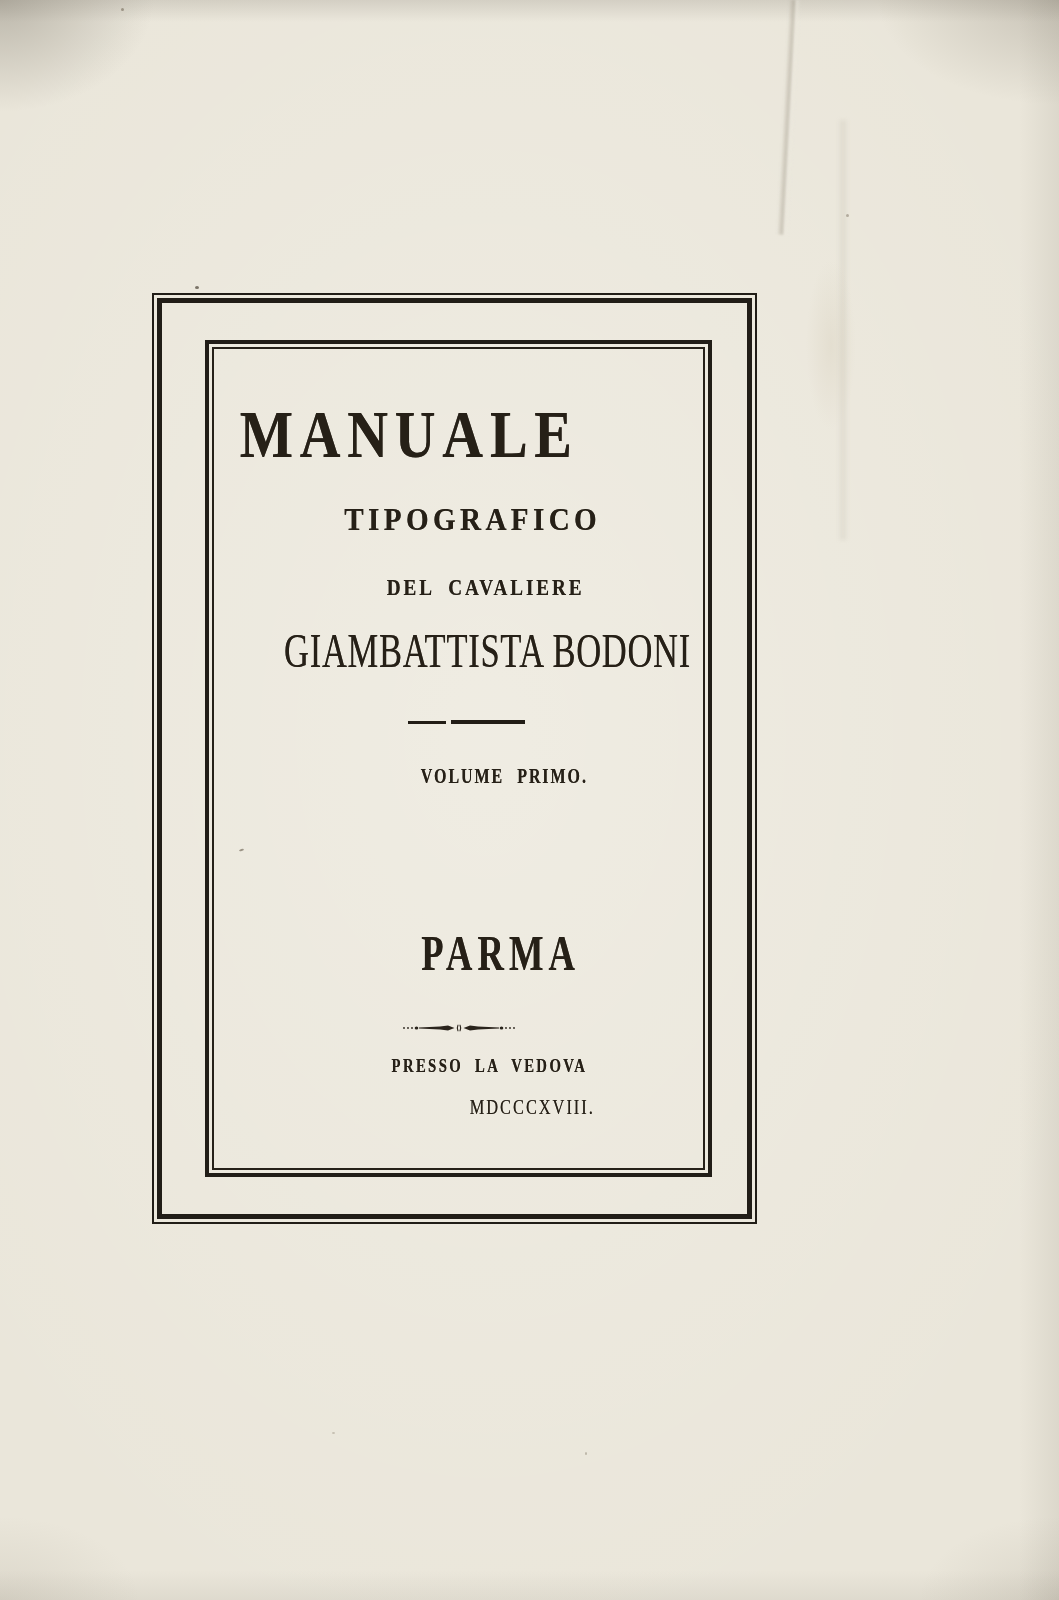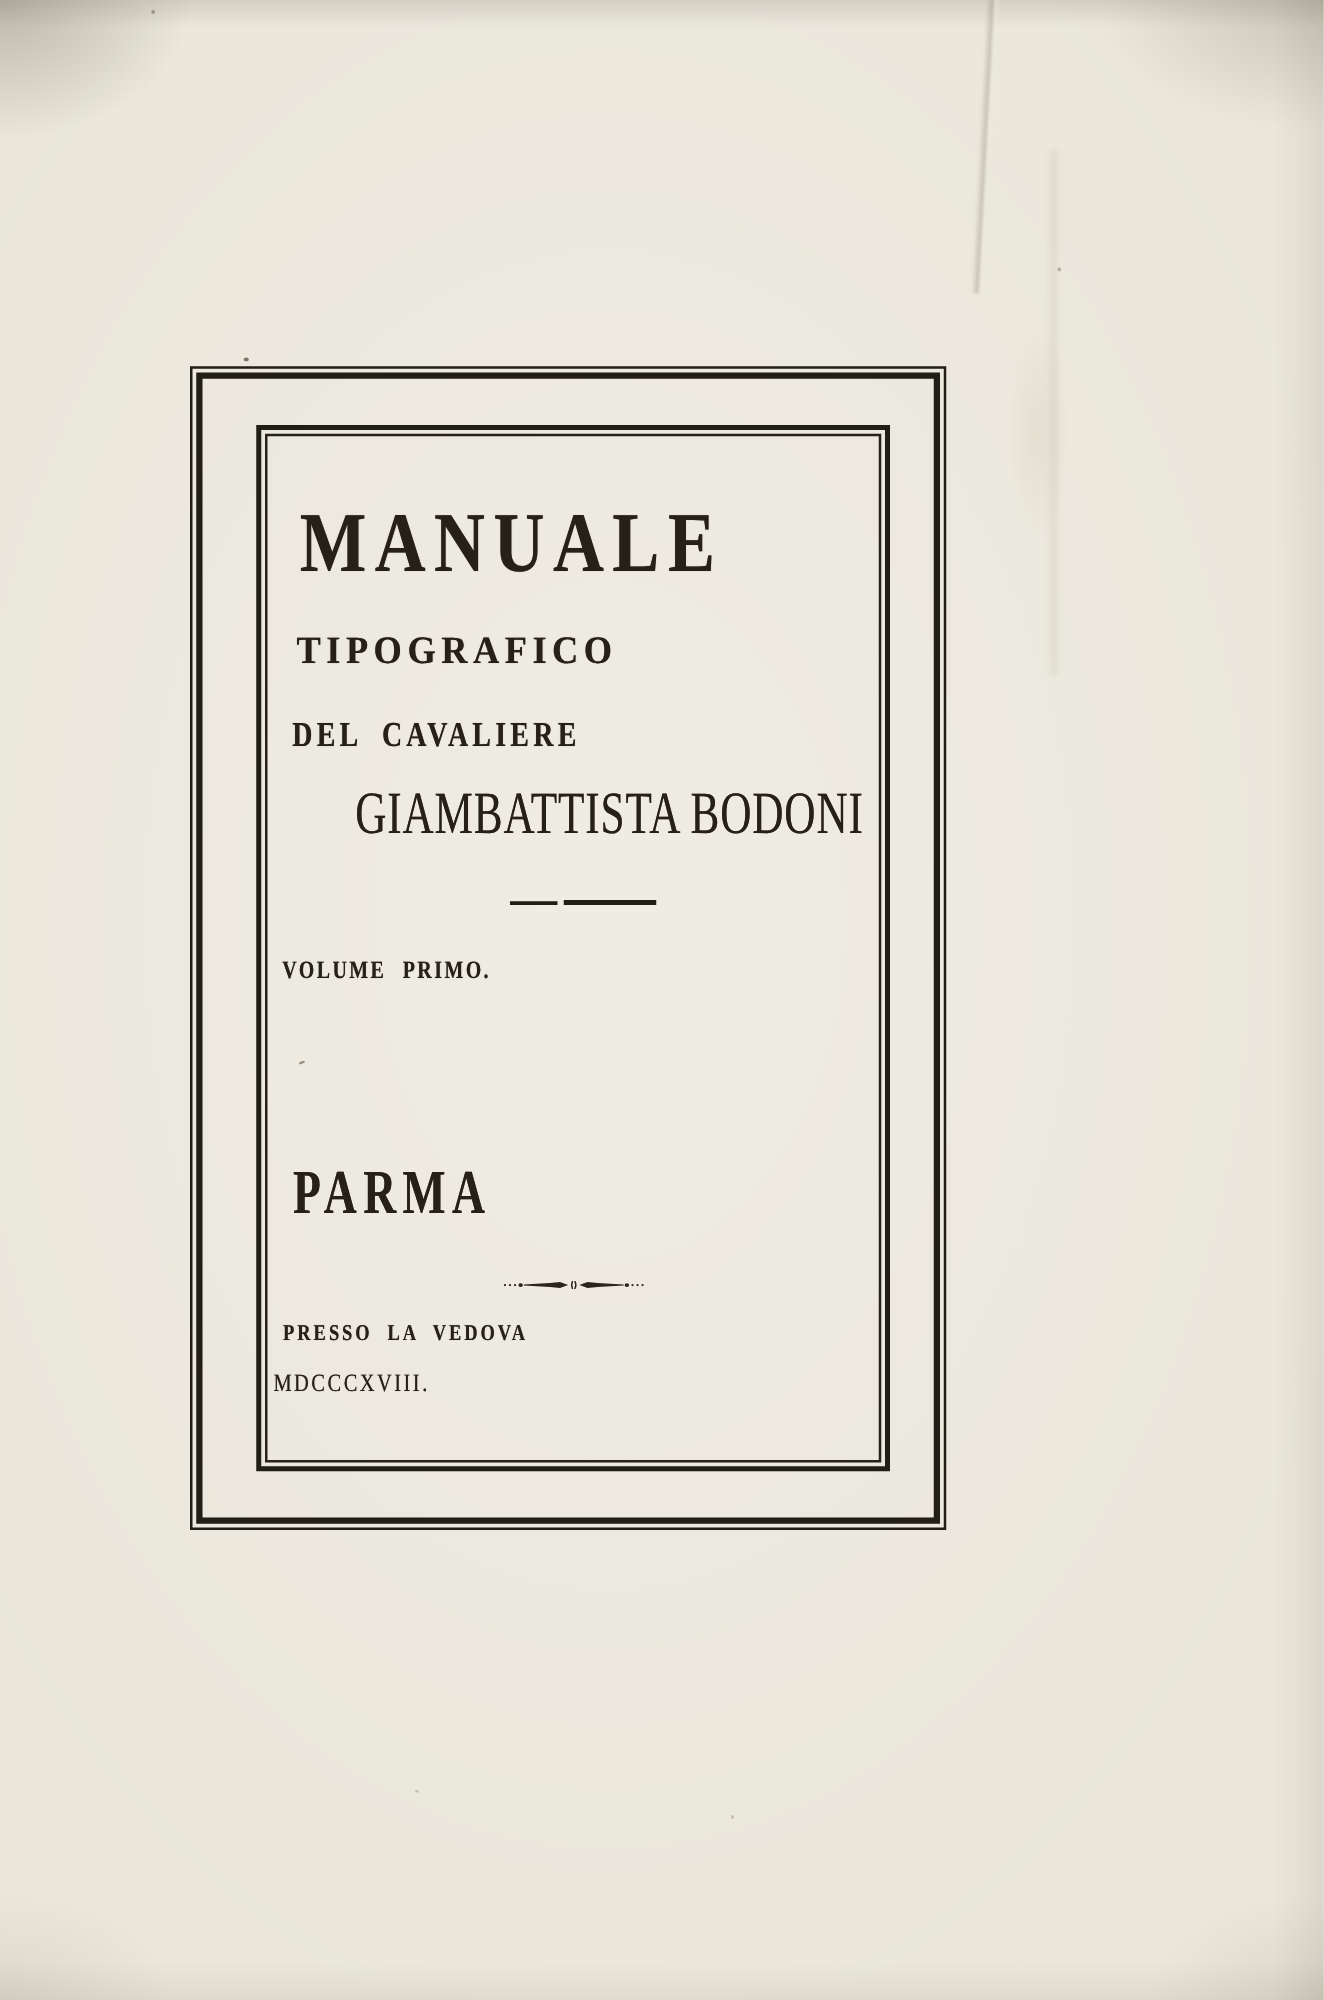--- a/index.html
+++ b/index.html
@@ -38,28 +38,28 @@
 
   
   .frame-outer{position:absolute;left:152px;top:293px;width:605px;height:931px;
     box-sizing:border-box;border:2px solid #211d17;padding:3px;}
   .frame-outer-innerline{width:100%;height:100%;box-sizing:border-box;border:5px solid #211d17;}
   .frame-inner{position:absolute;left:205px;top:340px;width:507px;height:837px;
     box-sizing:border-box;border:4px solid #211d17;padding:3px;}
   .frame-inner-innerline{width:100%;height:100%;box-sizing:border-box;border:2px solid #262119;}
 
   
-  .tline{position:absolute;left:205px;width:404px;text-align:left;color:#262017;
+  .tline{position:absolute;left:205px;width:404px;text-align:right;color:#262017;
     white-space:nowrap;line-height:1;text-shadow:0 0 .6px rgba(38,31,23,.7);}
   .tline > span{display:inline-block;}
   .l-title   {top:400px;font-size:68px;font-weight:bold;letter-spacing:.12em;}
   .l-title>span{transform:scaleX(.83);}
-  .l-subtitle{top:504px;font-size:31px;font-weight:bold;letter-spacing:.15em;padding-left:24px;}
+  .l-subtitle{top:504px;font-size:31px;font-weight:bold;letter-spacing:.15em;}
   .l-subtitle>span{transform:scaleX(.94);}
-  .l-byline  {top:575px;font-size:28px;font-weight:bold;letter-spacing:.15em;word-spacing:.35em;}
+  .l-byline  {top:575px;font-size:24px;font-weight:bold;letter-spacing:.15em;word-spacing:.35em;}
   .l-byline>span{transform:scaleX(.80);}
   .l-author  {top:627px;font-size:48px;font-weight:normal;letter-spacing:.02em;}
   .l-author>span{transform:scaleX(.72);}
   .l-volume  {top:766px;font-size:20px;font-weight:bold;letter-spacing:.12em;word-spacing:.45em;}
   .l-volume>span{transform:scaleX(.80);}
   .l-city    {top:928px;font-size:50px;font-weight:bold;letter-spacing:.14em;}
   .l-city>span{transform:scaleX(.73);}
   .l-publisher{top:1057px;font-size:18px;font-weight:bold;letter-spacing:.16em;word-spacing:.4em;}
   .l-publisher>span{transform:scaleX(.82);}
   .l-year    {top:1097px;font-size:20px;font-weight:normal;letter-spacing:.12em;}

